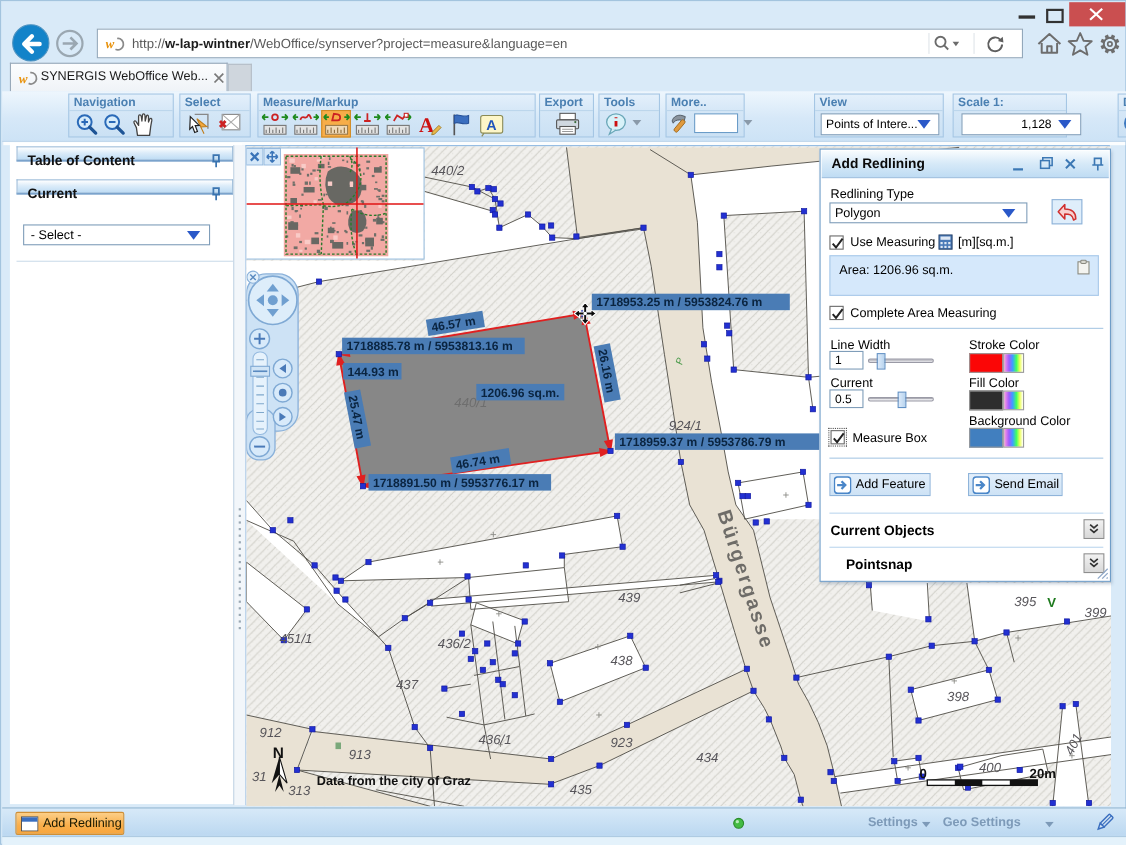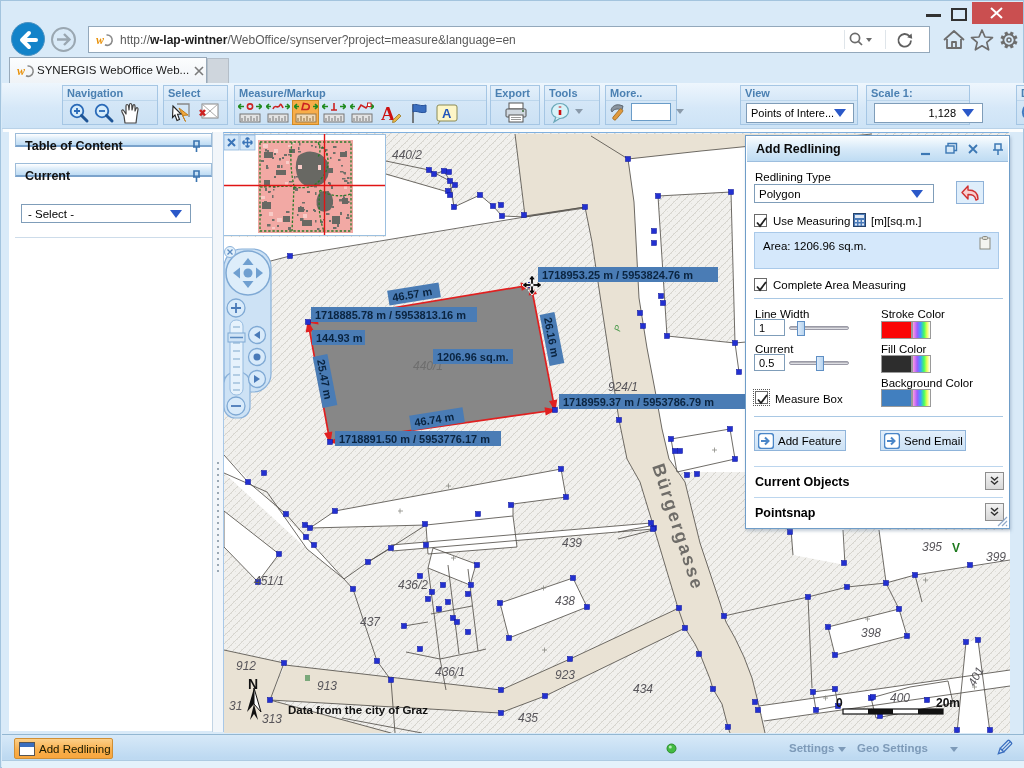--- a/index.html
+++ b/index.html
@@ -905,21 +905,21 @@
           <path d="M3,8 h7 M7,4.5 L10.5,8 L7,11.5" stroke="#4a86c8" stroke-width="2" fill="none"></path>
         </svg>
    <span style="position:absolute;left:23px;top:4px">Send Email</span>
   </div>
   <div class="psep" style="top:330px;background:#bcd6ee"></div>
   <div style="position:absolute;left:9px;top:339px;font-size:12.5px;font-weight:bold">Current Objects</div>
   <div class="chevbtn" style="left:239px;top:336px"><svg width="11" height="12" style="margin-top:2px">
           <path d="M2,2 L5.5,5 L9,2 M2,6 L5.5,9 L9,6" stroke="#333" stroke-width="1.5" fill="none"></path>
         </svg></div>
   <div class="psep" style="top:361px;background:#bcd6ee"></div>
-  <div style="position:absolute;left:9px;top:370px;font-size:12.5px;font-weight:bold">Pointsnap</div>
+  <div style="position:absolute;left:23px;top:370px;font-size:12.5px;font-weight:bold">Pointsnap</div>
   <div class="chevbtn" style="left:239px;top:367px"><svg width="11" height="12" style="margin-top:2px">
           <path d="M2,2 L5.5,5 L9,2 M2,6 L5.5,9 L9,6" stroke="#333" stroke-width="1.5" fill="none"></path>
         </svg></div>
   <svg style="position:absolute;right:1px;bottom:1px" width="11" height="11">
         <path d="M10,1 L1,10 M10,5 L5,10 M10,9 L9,10" stroke="#8fa8c8" stroke-width="1.2"></path>
       </svg>
  </div>
 
  <div class="abs" id="statusbar">
    <div class="lower"></div>

